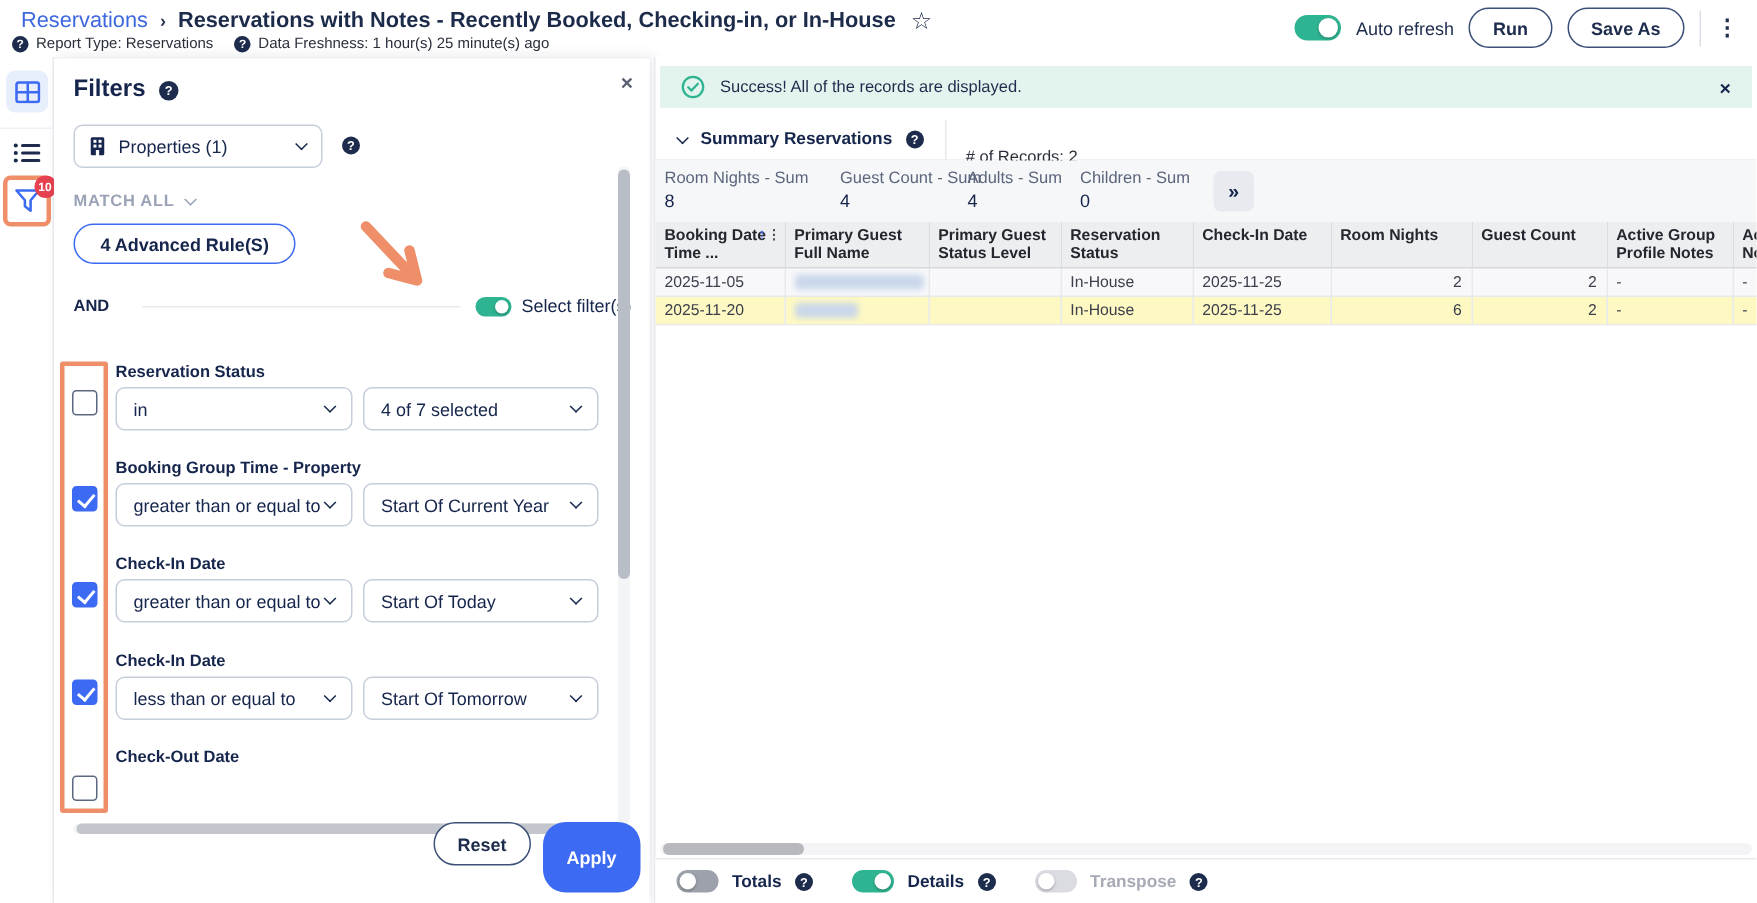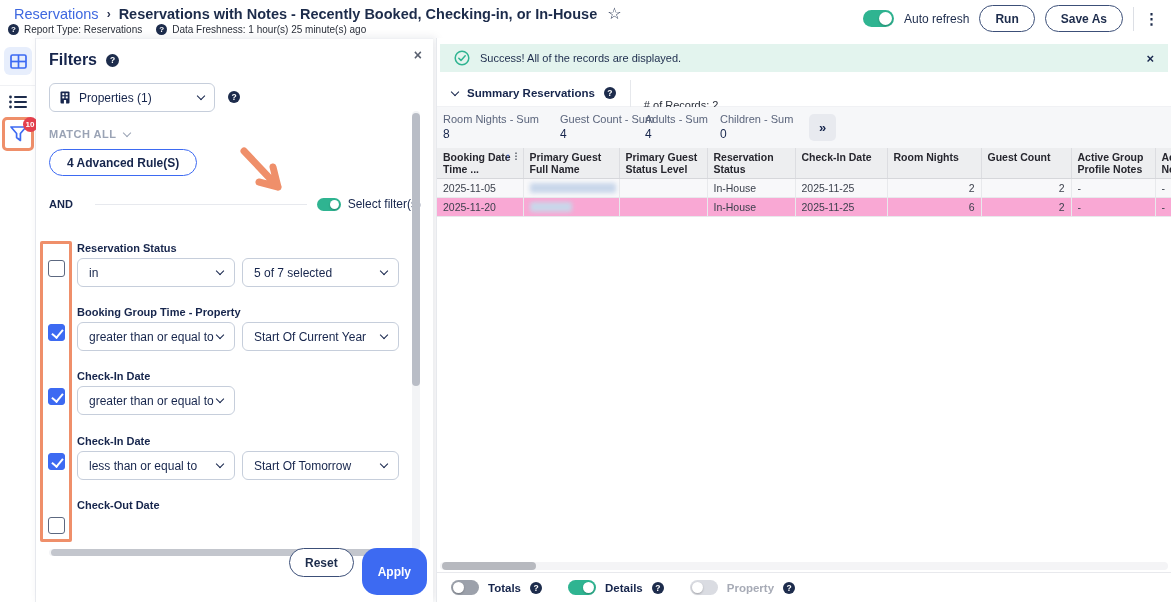--- a/index.html
+++ b/index.html
@@ -100,21 +100,21 @@
   .sum-div { width:1px; height:27px; background:#e6e8ec; margin-left:14px; }
   .records-label { font-size:11px; color:#2a2f3a; margin-left:13px;margin-top:24px; }
   .stats { position:absolute; top:69px; left:0; right:0; height:41px; background:#F6F7F9; }
   .stat { position:absolute; top:6px; }
   .stat .lb { font-size:11px; color:#5b657c; white-space:nowrap; }
   .stat .vl { font-size:12px; color:#16254c; margin-top:2px; }
   .expand-btn { position:absolute; left:372px; top:7px; width:27px; height:27px; background:#E8EAEF; border-radius:5px; display:flex; align-items:center; justify-content:center; font-size:13px; font-weight:700; color:#16254c; cursor:pointer; }
   .tblwrap { position:absolute; top:110px; left:0; width:735px; overflow:hidden; }
   table { border-collapse:collapse; table-layout:fixed; width:762px; }
   th { background:#EDEEF0; font-size:10.5px; font-weight:700; color:#26262e; text-align:left; padding:3px 6px; border-right:1px solid #dcdde1; border-bottom:1px solid #d6d7db; vertical-align:top; position:relative; height:28px; }
-  td { font-size:10.5px; color:#3a3f4b; padding:2px 6px; border-right:1px solid #e8e9ec; border-bottom:1px solid #e8e9ec; height:19px; background:#f9a8d4; vertical-align:middle; }
+  td { font-size:10.5px; color:#3a3f4b; padding:2px 6px; border-right:1px solid #e8e9ec; border-bottom:1px solid #e8e9ec; height:19px; background:#fef9c3; vertical-align:middle; }
   tr.shade td { background:#F8F8FA; }
   td.num { text-align:right; }
   .hdr-icons { position:absolute; right:2px; top:3px; display:flex; align-items:center; gap:1px; }
   .sort-asc { color:#3D6AF2; font-size:10px; font-weight:700; }
   .col-menu { color:#4a4f5a; font-size:9px; font-weight:700; line-height:1; }
   .blurname { height:10px; background:#c9d7ea; filter:blur(2px); border-radius:2px; }
   .blur-w { width:86px; } .blur-n { width:42px; }
   .main-hscroll { position:absolute; left:3px; right:3px; top:524px; height:8px; background:#f4f4f6; border-radius:4px; }
   .main-hscroll .thumb { position:absolute; left:2px; top:0; width:94px; height:8px; background:#b7b9bf; border-radius:4px; }
   .bottombar { position:absolute; left:0; right:0; bottom:0; height:30px; border-top:1px solid #e8e9ed; background:#fff; display:flex; align-items:center; padding-left:14px; gap:26px; }
@@ -217,39 +217,43 @@
     <span class="selfilters-label">Select filter(s)</span>
   </div>
 
   <span class="frow-label" style="top:203px">Reservation Status</span>
   <span class="fcb" style="top:221px"></span>
   <div class="fsel op" style="top:219px">
     <span>in</span>
     <span class="chev"></span>
   </div>
   <div class="fsel val" style="top:219px">
-    <span>5 of 7 selected</span>
+    <span>4 of 7 selected</span>
     <span class="chev"></span>
   </div>
 
   <span class="frow-label" style="top:267px">Booking Group Time - Property</span>
   <span class="fcb checked" style="top:285px"></span>
   <div class="fsel op" style="top:283px">
     <span>greater than or equal to</span>
     <span class="chev"></span>
   </div>
   <div class="fsel val" style="top:283px">
     <span>Start Of Current Year</span>
     <span class="chev"></span>
   </div>
 
   <span class="frow-label" style="top:331px">Check-In Date</span>
   <span class="fcb checked" style="top:349px"></span>
   <div class="fsel op" style="top:347px">
     <span>greater than or equal to</span>
+    <span class="chev"></span>
+  </div>
+  <div class="fsel val" style="top:347px">
+    <span>Start Of Today</span>
     <span class="chev"></span>
   </div>
 
   <span class="frow-label" style="top:396px">Check-In Date</span>
   <span class="fcb checked" style="top:414px"></span>
   <div class="fsel val" style="top:412px">
     <span>Start Of Tomorrow</span>
     <span class="chev"></span>
   </div>
   <div class="fsel op" style="top:412px">
@@ -390,17 +394,17 @@
       <span class="tog-label">Totals</span>
       <span class="qicon">?</span>
     </span>
     <span class="tog-group">
       <span class="switch sw-sm on"></span>
       <span class="tog-label">Details</span>
       <span class="qicon">?</span>
     </span>
     <span class="tog-group">
       <span class="switch sw-sm off-light"></span>
-      <span class="tog-label muted">Property</span>
+      <span class="tog-label muted">Transpose</span>
       <span class="qicon">?</span>
     </span>
   </div>
 </div>
 
 </body></html>

